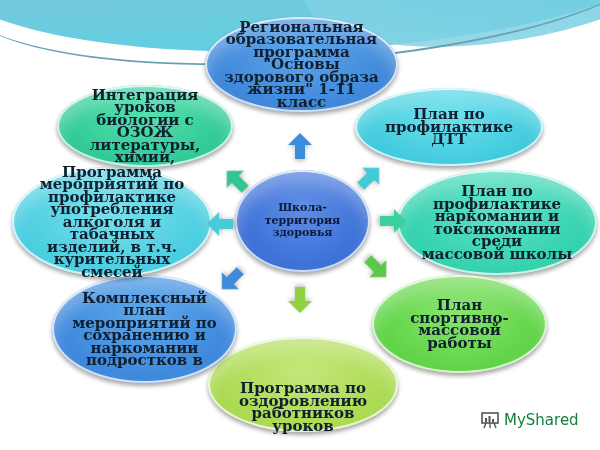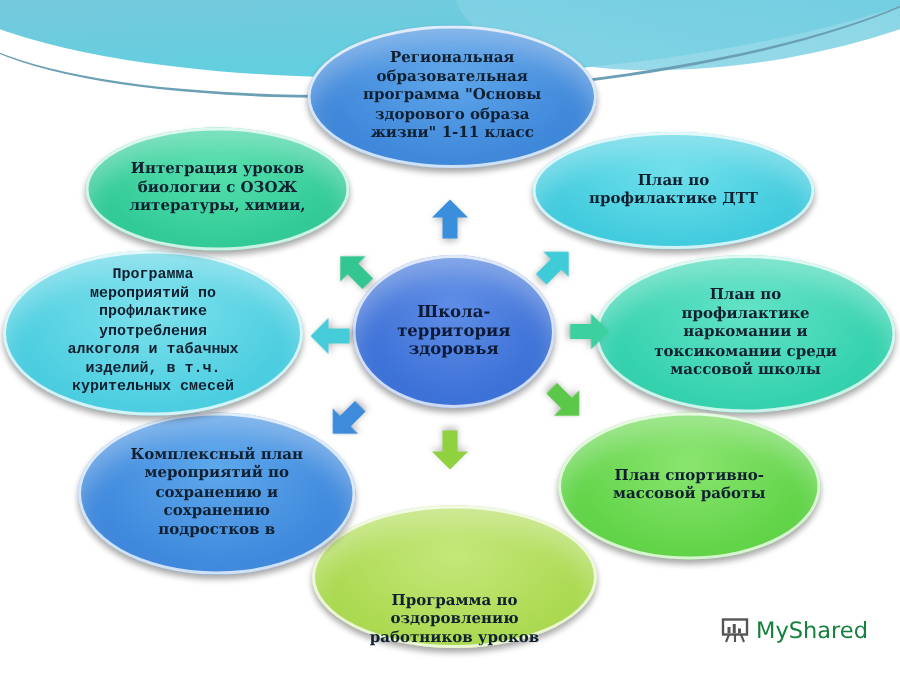--- a/index.html
+++ b/index.html
@@ -22,29 +22,29 @@
   }
   .bg-wave-right {
     position:absolute; right:-120px; top:-120px; width:420px; height:160px;
     border-radius:50%;
     background:linear-gradient(200deg,#4fc6dc,#8fd5e6);
     opacity:.85; transform:rotate(-10deg);
   }
   .node {
     position:absolute; border-radius:50%;
     display:flex; align-items:center; justify-content:center; text-align:center;
-    font-weight:bold; font-size:10px; line-height:12.5px; color:#102030;
+    font-weight:bold; font-size:15px; line-height:12.5px; color:#102030;
     box-shadow:0 3px 4px rgba(0,0,0,.35), inset 0 0 0 2px rgba(255,255,255,.75), inset 0 12px 18px rgba(255,255,255,.35);
     box-sizing:border-box; padding:0 18px;
   }
   .node span { display:block; }
   .n-top { left:205px; top:17px; width:193px; height:95px; background:radial-gradient(ellipse at 50% 35%,#5fa6ea,#3d86d9 70%,#3b7ccf); }
   .n-tl  { left:57px; top:85px; width:176px; height:82px; background:radial-gradient(ellipse at 50% 35%,#55e0ad,#2fc996 70%,#27b888); }
   .n-tr  { left:355px; top:88px; width:188px; height:78px; background:radial-gradient(ellipse at 50% 35%,#6fe0ec,#3fcadd 70%,#34b8cc); }
-  .n-l   { left:2px;  top:167px; width:200px; height:110px; background:radial-gradient(ellipse at 50% 35%,#7ee1ec,#49cde0 70%,#3bbdd2);font-family:Liberation Mono, monospace; }
+  .n-l   { left:12px;  top:167px; width:200px; height:110px; background:radial-gradient(ellipse at 50% 35%,#7ee1ec,#49cde0 70%,#3bbdd2); }
   .n-r   { left:397px; top:170px; width:200px; height:105px; background:radial-gradient(ellipse at 50% 35%,#63e3c6,#32d1ad 70%,#2abf9c); }
   .n-bl  { left:52px; top:275px; width:185px; height:108px; background:radial-gradient(ellipse at 50% 35%,#5ea8ec,#3d87dc 70%,#367bd0); }
   .n-br  { left:372px; top:275px; width:175px; height:98px; background:radial-gradient(ellipse at 50% 35%,#8ae56f,#5fd346 70%,#54c23c); }
   .n-b   { left:208px; top:337px; width:190px; height:95px; background:radial-gradient(ellipse at 50% 35%,#c5e77a,#aad94f 70%,#9ccc44);align-items:flex-end; }
   .n-center {
     left:235px; top:170px; width:135px; height:102px;
     background:radial-gradient(ellipse at 50% 35%,#5f8ee6,#3a6fd6 70%,#3363c8);
     font-weight:bold; font-size:11px; color:#0d1a35;
   }
   .arrow { position:absolute; width:26px; height:28px; }
@@ -102,21 +102,21 @@
     <span>оздоровлению</span>
     <span>работников уроков</span>
   </div>
 </div>
 
 <div class="node n-bl">
   <div>
     <span>Комплексный план</span>
     <span>мероприятий по</span>
     <span>сохранению и</span>
-    <span>сохранению</span>
+    <span>наркомании</span>
     <span>подростков в</span>
   </div>
 </div>
 
 <div class="node n-l">
   <div>
     <span>Программа</span>
     <span>мероприятий по</span>
     <span>профилактике</span>
     <span>употребления</span>

